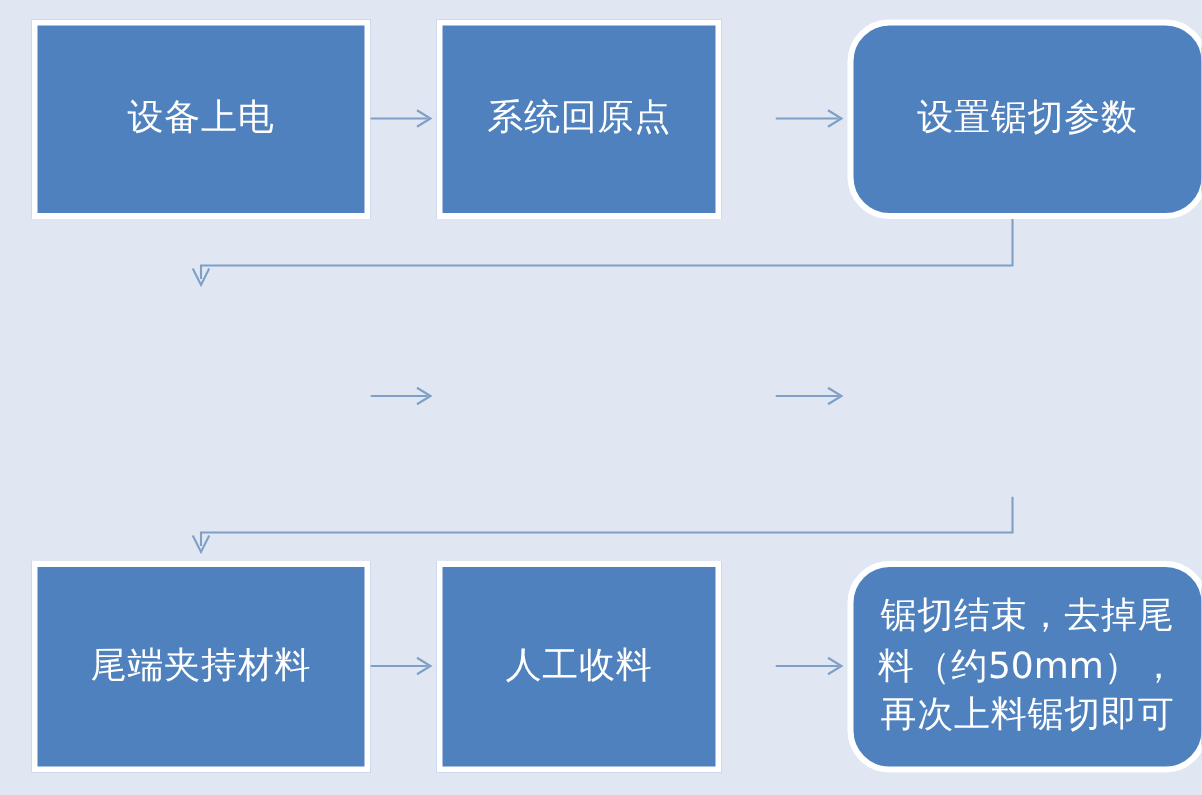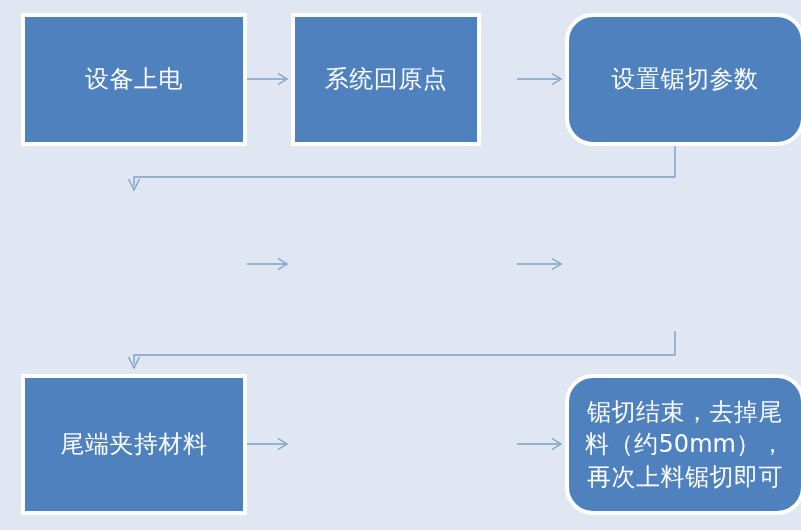--- a/index.html
+++ b/index.html
@@ -135,20 +135,23 @@
     <span class="node-label">尾端夹持材料</span>
   </div>
 
   <div class="h-arrow" style="left:247px; top:437px; width:44px;">
     <svg width="44" height="14" viewBox="0 0 44 14">
       <line x1="0" y1="7" x2="38" y2="7" stroke="#7e9fc6" stroke-width="1.4"></line>
       <polyline points="31,1.5 40,7 31,12.5" fill="none" stroke="#7e9fc6" stroke-width="1.4"></polyline>
     </svg>
   </div>
 
+  <div class="node col-2 row-3">
+    <span class="node-label">人工收料</span>
+  </div>
 
   <div class="h-arrow" style="left:517px; top:437px; width:48px;">
     <svg width="48" height="14" viewBox="0 0 48 14">
       <line x1="0" y1="7" x2="42" y2="7" stroke="#7e9fc6" stroke-width="1.4"></line>
       <polyline points="35,1.5 44,7 35,12.5" fill="none" stroke="#7e9fc6" stroke-width="1.4"></polyline>
     </svg>
   </div>
 
   <div class="node col-3 row-3">
     <span class="node-label">

